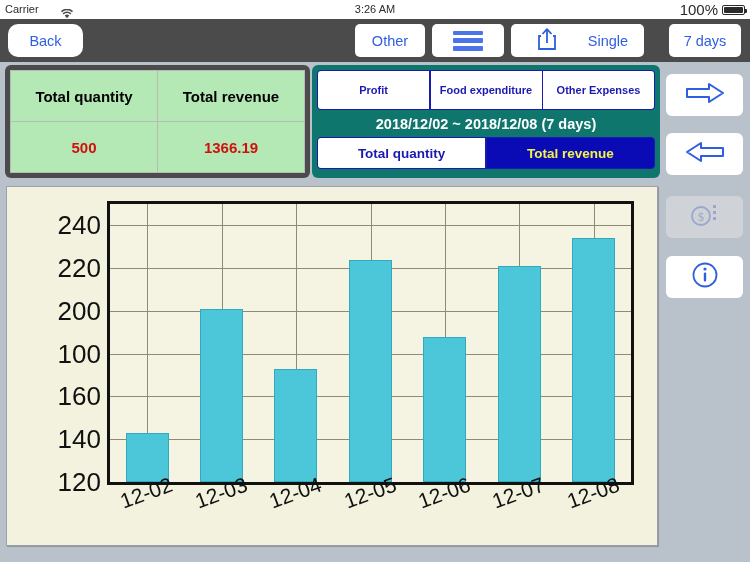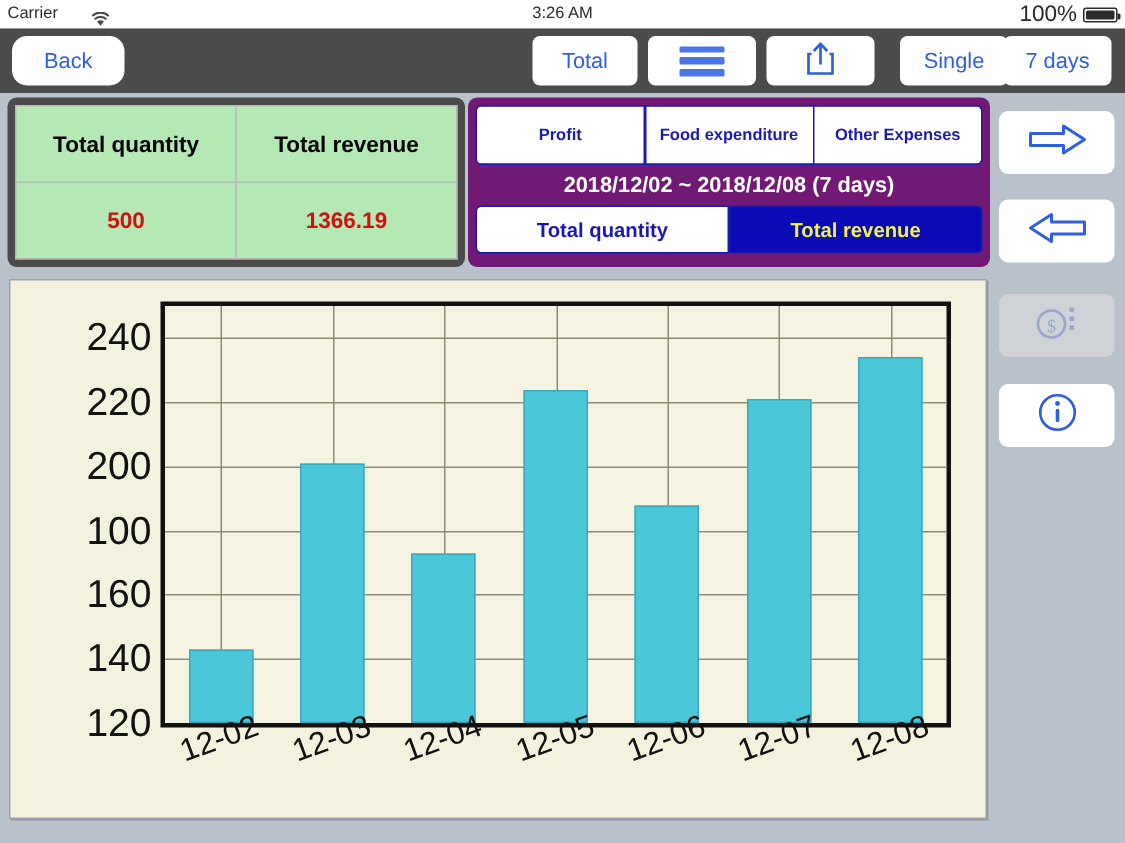--- a/index.html
+++ b/index.html
@@ -34,21 +34,21 @@
     position: absolute; top: 5px; height: 33px;
     background: #ffffff; border-radius: 5px;
     display: flex; align-items: center; justify-content: center;
     color: #2f5fe0; font-size: 14.5px;
     cursor: pointer; user-select: none;
   }
   .tb-back   { left: 8px;   width: 75px; border-radius: 10px; }
   .tb-filter { left: 355px; width: 70px; }
   .tb-list   { left: 432px; width: 72px; }
   .tb-share  { left: 511px; width: 72px; }
-  .tb-single { left: 600px; width: 72px; }
+  .tb-single { left: 572px; width: 72px; }
   .tb-days   { left: 669px; width: 72px; }
 
   .list-icon { width: 30px; height: 20px; display: flex; flex-direction: column; justify-content: space-between; }
   .list-icon i { display: block; height: 4.5px; background: #4a74e8; border-radius: 1px; }
 
   
   .summary-wrap {
     position: absolute; left: 5px; top: 65px; width: 305px; height: 113px;
     background: #4b4b4b; border-radius: 6px; padding: 5px;
   }
@@ -61,21 +61,21 @@
   .sum-cell {
     background: #b4e8b4;
     display: flex; align-items: center; justify-content: center;
     font-size: 15px; font-weight: bold; color: #000;
   }
   .sum-cell.value { color: #d01010; font-size: 15px; }
 
   
   .mid-wrap {
     position: absolute; left: 312px; top: 65px; width: 348px; height: 113px;
-    background: #701a75; border-radius: 6px; padding: 5px;
+    background: #0f766e; border-radius: 6px; padding: 5px;
   }
   .tabrow {
     display: flex; width: 100%; height: 40px;
     border: 1.5px solid #1a19b0; border-radius: 4px; overflow: hidden;
     background: #1a19b0;
     gap: 1.5px;
   }
   .tab {
     flex: 1; display: flex; align-items: center; justify-content: center; text-align: center;
     background: #ffffff; color: #1a19b0;
@@ -159,21 +159,21 @@
     <div class="sb-right">
       <span>100%</span>
       <span class="battery">
           <i class="battery-fill"></i>
         </span>
     </div>
   </div>
 
   <div class="toolbar">
     <div class="tb-btn tb-back">Back</div>
-    <div class="tb-btn tb-filter">Total</div>
+    <div class="tb-btn tb-filter">Other</div>
     <div class="tb-btn tb-list">
       <span class="list-icon">
           <i></i>
           <i></i>
           <i></i>
         </span>
     </div>
     <div class="tb-btn tb-share">
       <span>
         <svg width="22" height="24" viewBox="0 0 22 24">

